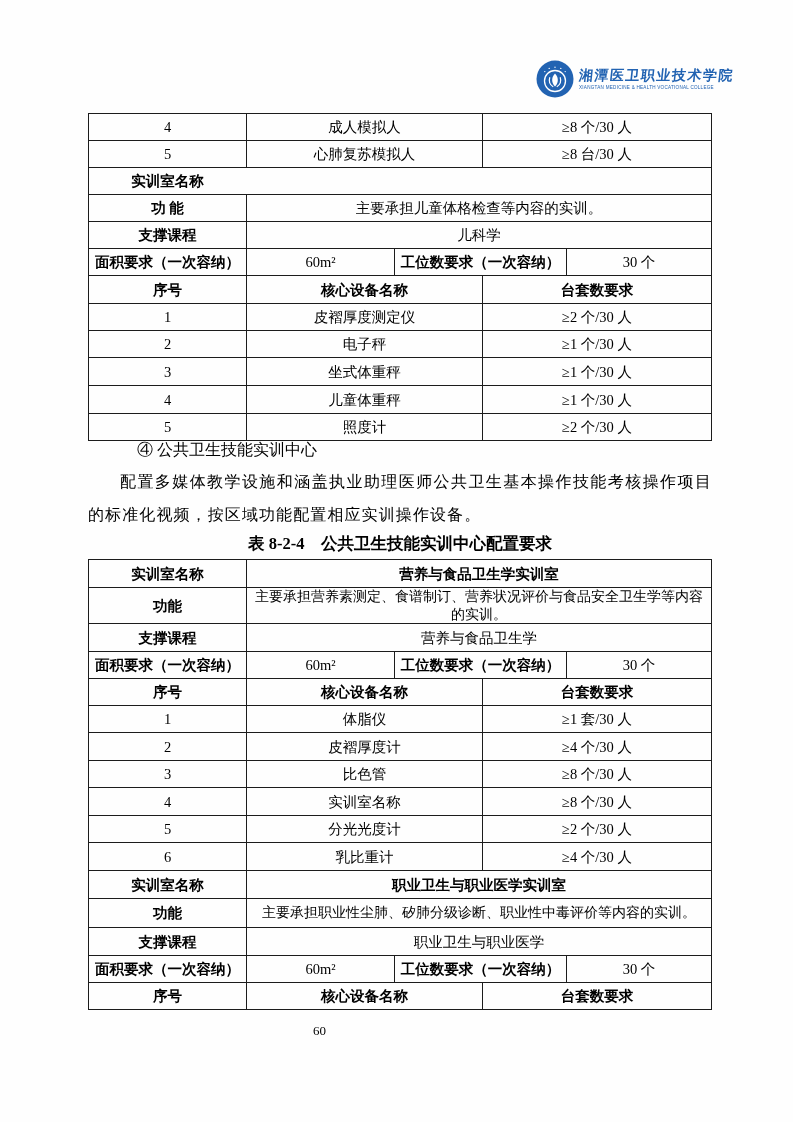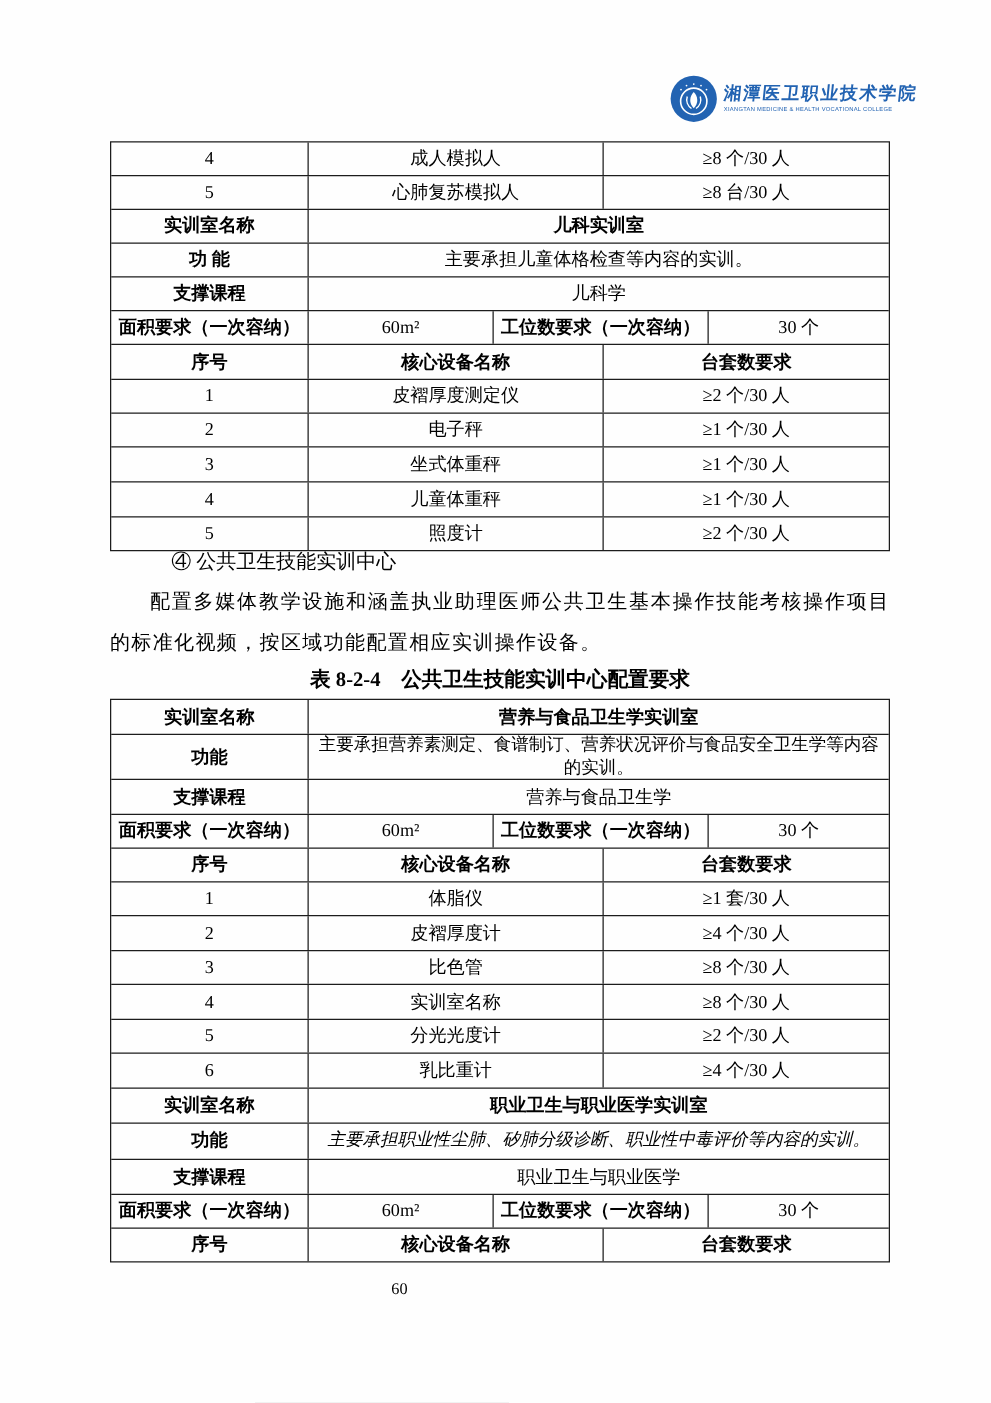--- a/index.html
+++ b/index.html
@@ -88,21 +88,20 @@
       <div>成人模拟人</div>
       <div>≥8 个/30 人</div>
     </div>
     <div class="row g3" style="height:27px">
       <div>5</div>
       <div>心肺复苏模拟人</div>
       <div>≥8 台/30 人</div>
     </div>
     <div class="row g2" style="height:27px">
       <div class="b">实训室名称</div>
-      <div class="b">儿科实训室</div>
     </div>
     <div class="row g2" style="height:27px">
       <div class="b">功 能</div>
       <div>主要承担儿童体格检查等内容的实训。</div>
     </div>
     <div class="row g2" style="height:27px">
       <div class="b">支撑课程</div>
       <div>儿科学</div>
     </div>
     <div class="row g4" style="height:27px">
@@ -202,21 +201,21 @@
       <div>乳比重计</div>
       <div>≥4 个/30 人</div>
     </div>
 
     <div class="row g2" style="height:28px">
       <div class="b">实训室名称</div>
       <div class="b">职业卫生与职业医学实训室</div>
     </div>
     <div class="row g2" style="height:29px">
       <div class="b">功能</div>
-      <div style="font-size:14px;font-style:italic;">主要承担职业性尘肺、矽肺分级诊断、职业性中毒评价等内容的实训。</div>
+      <div style="font-size:14px;">主要承担职业性尘肺、矽肺分级诊断、职业性中毒评价等内容的实训。</div>
     </div>
     <div class="row g2" style="height:28px">
       <div class="b">支撑课程</div>
       <div>职业卫生与职业医学</div>
     </div>
     <div class="row g4" style="height:27px">
       <div class="b">面积要求（一次容纳）</div>
       <div>60m²</div>
       <div class="b">工位数要求（一次容纳）</div>
       <div>30 个</div>

